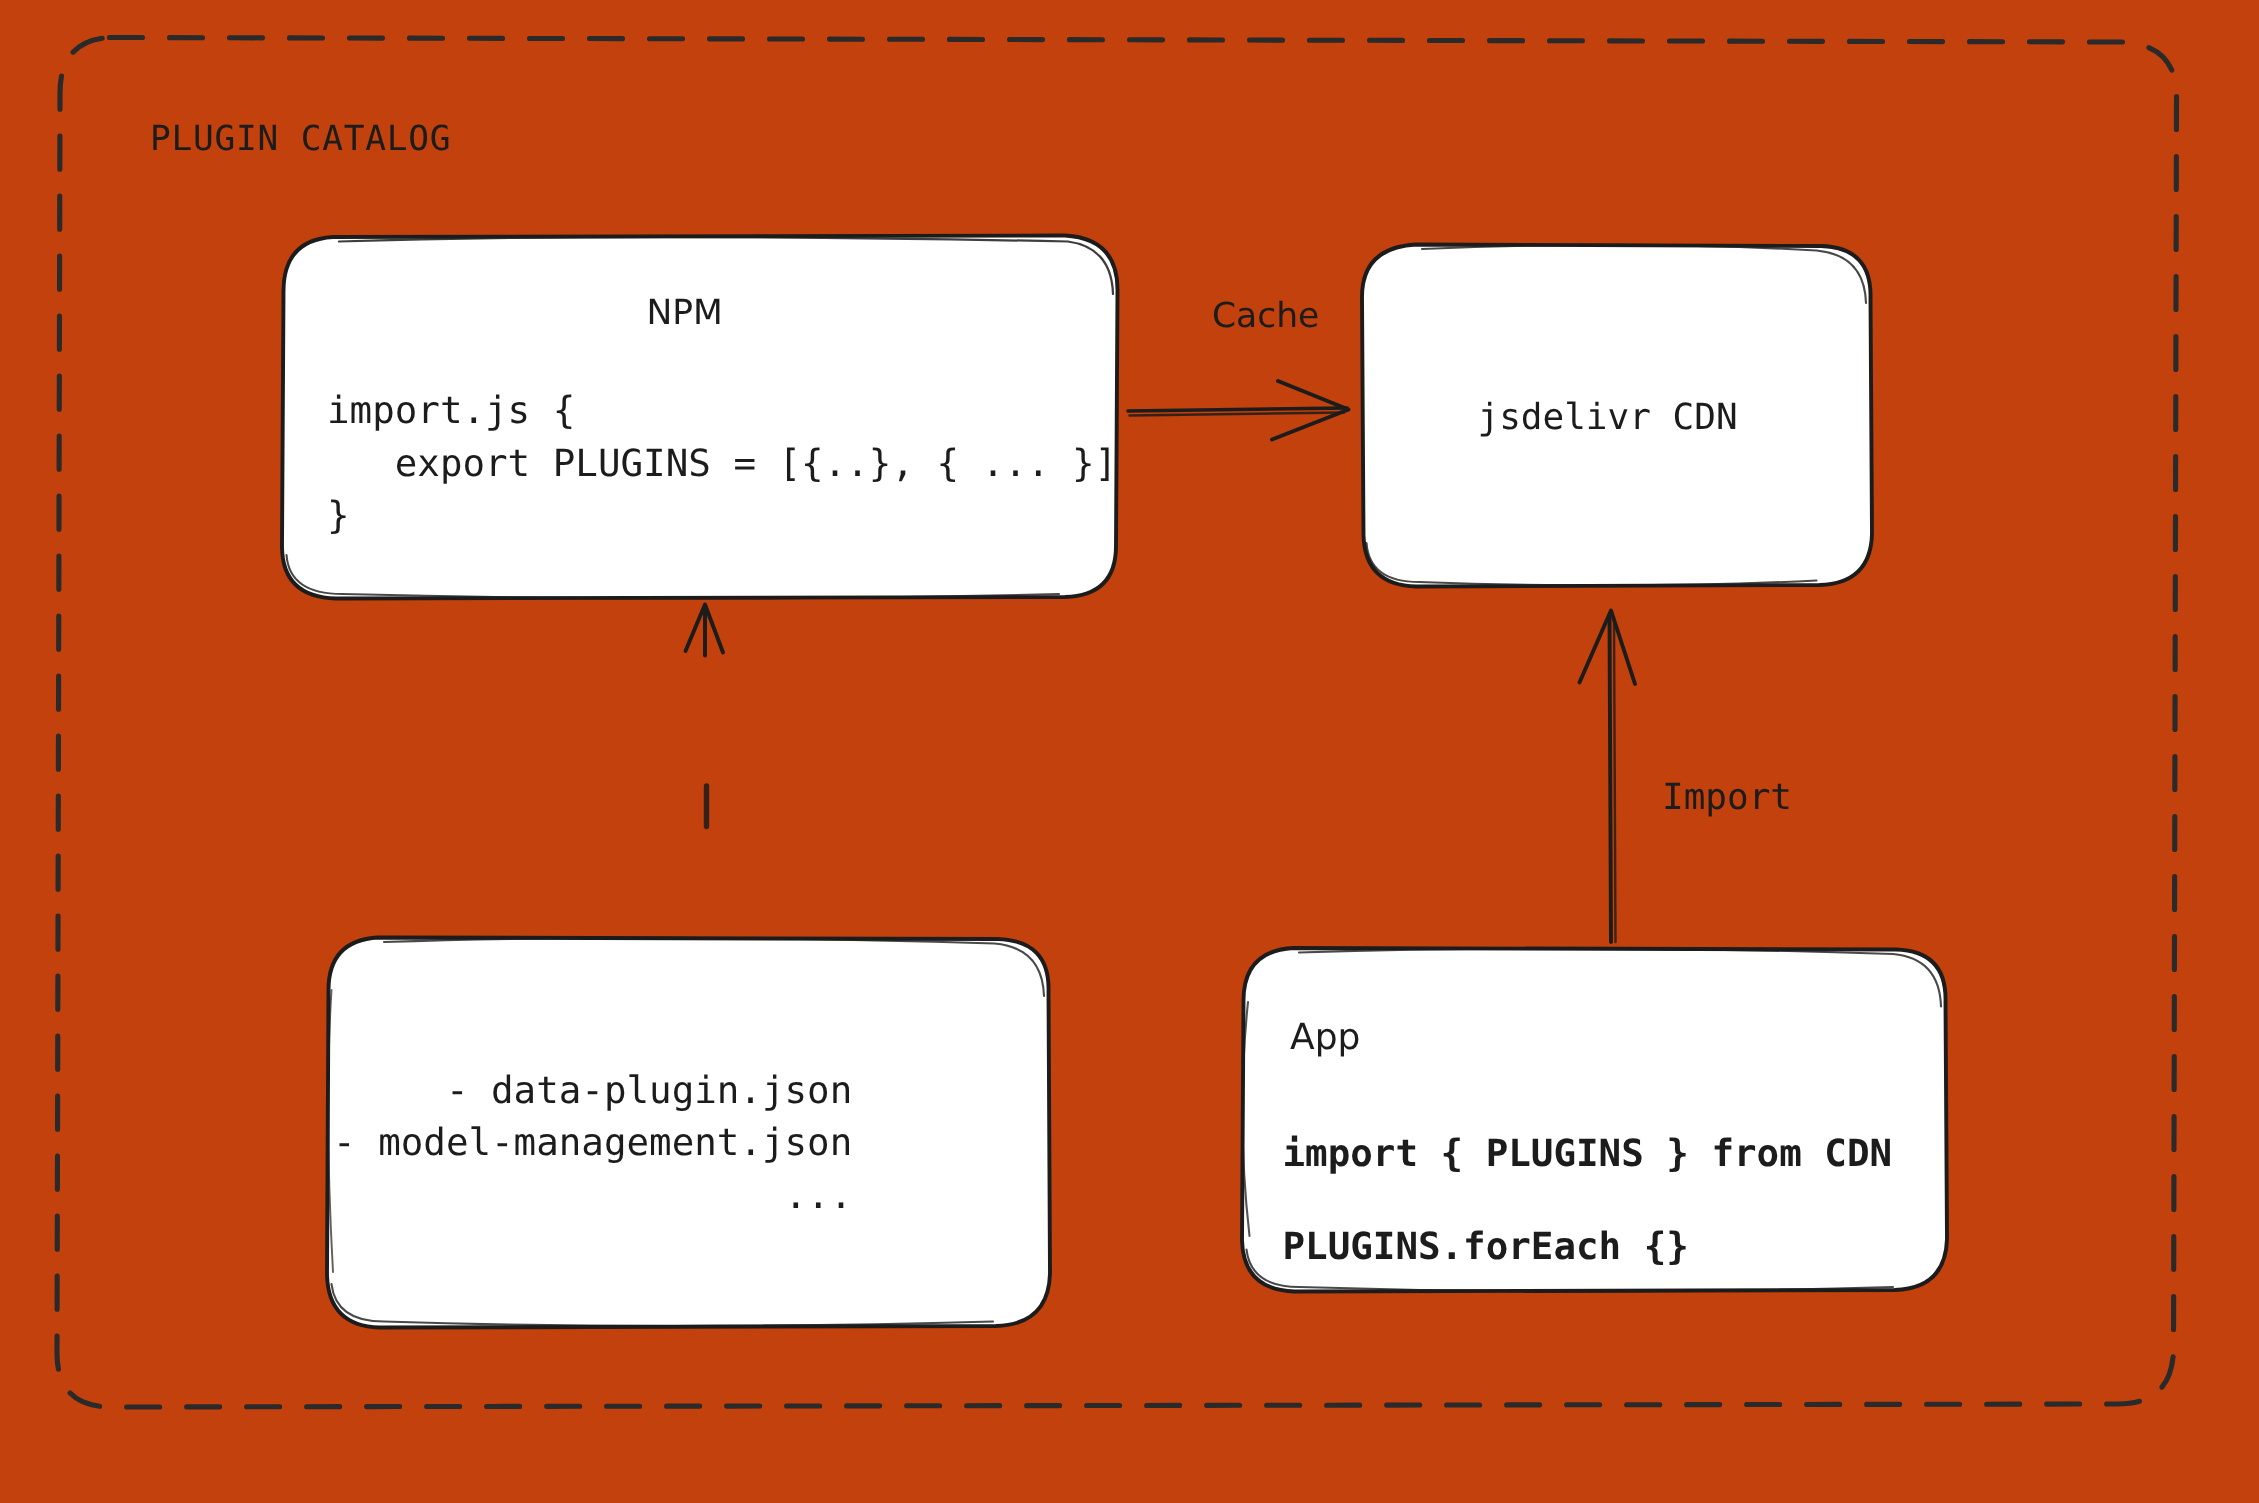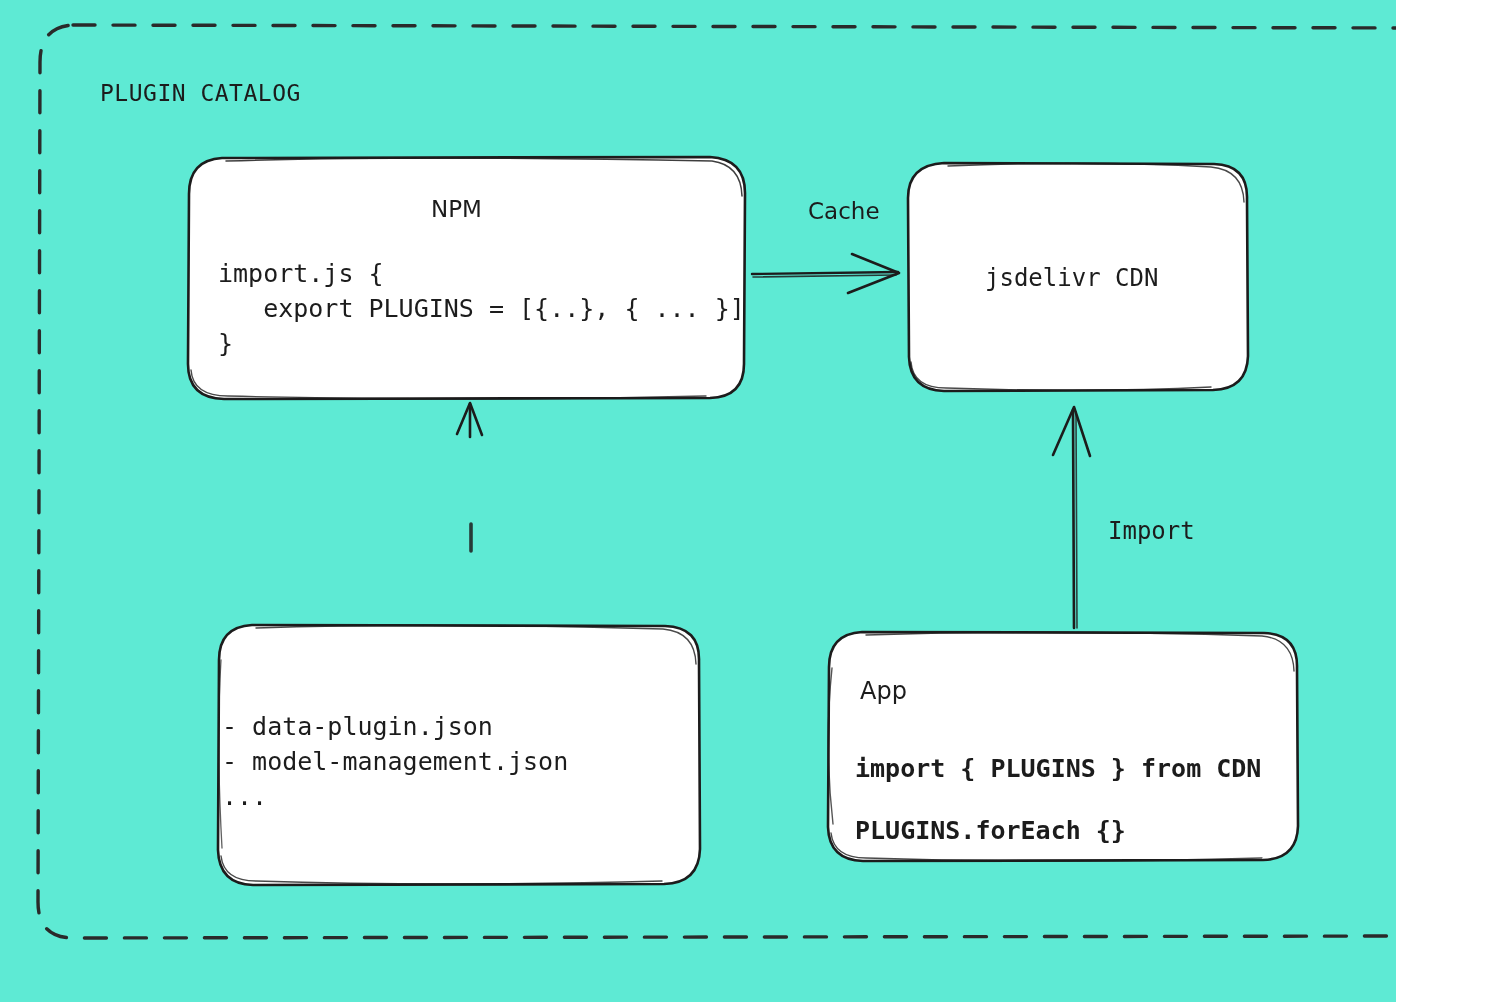--- a/index.html
+++ b/index.html
@@ -2,23 +2,23 @@
 <html><head>
 <meta charset="utf-8">
 <style>
   html, body {
     margin: 0;
     padding: 0;
     background: #ffffff;
   }
   #canvas {
     position: relative;
-    width: 1396px;
+    width: 1506px;
     height: 1002px;
-    background: #5eead4;
+    background: #c2410c;
     overflow: hidden;
     font-family: "DejaVu Sans Mono", monospace;
     color: #1c1c1c;
   }
   #sketch {
     position: absolute;
     left: 0; top: 0;
     width: 1506px;
     height: 1002px;
     pointer-events: none;
@@ -87,20 +87,21 @@
     top: 569px;
     font-size: 23px;
   }
 
   
   #repo-list {
     left: 222px;
     top: 709px;
     font-size: 25px;
     line-height: 35px;
+    text-align: right;
   }
 
   
   #import-label {
     left: 1108px;
     top: 519px;
     font-size: 24px;
     text-align: right;
   }
 

